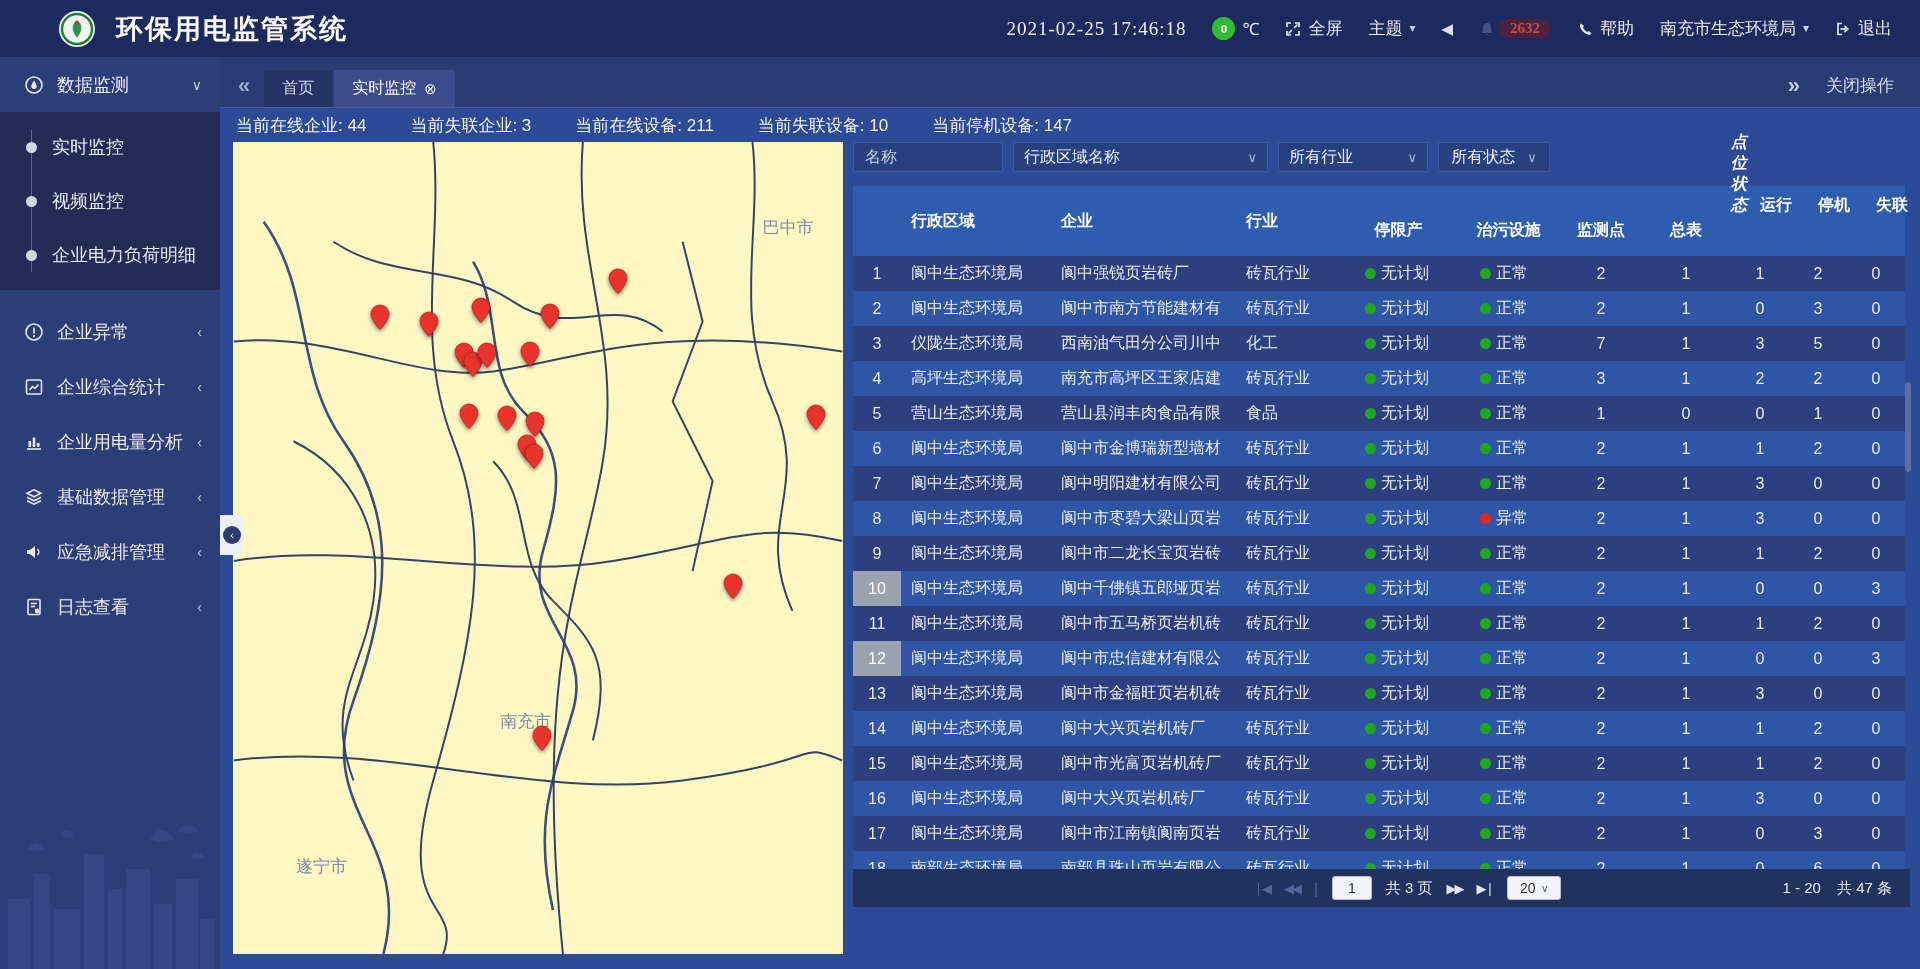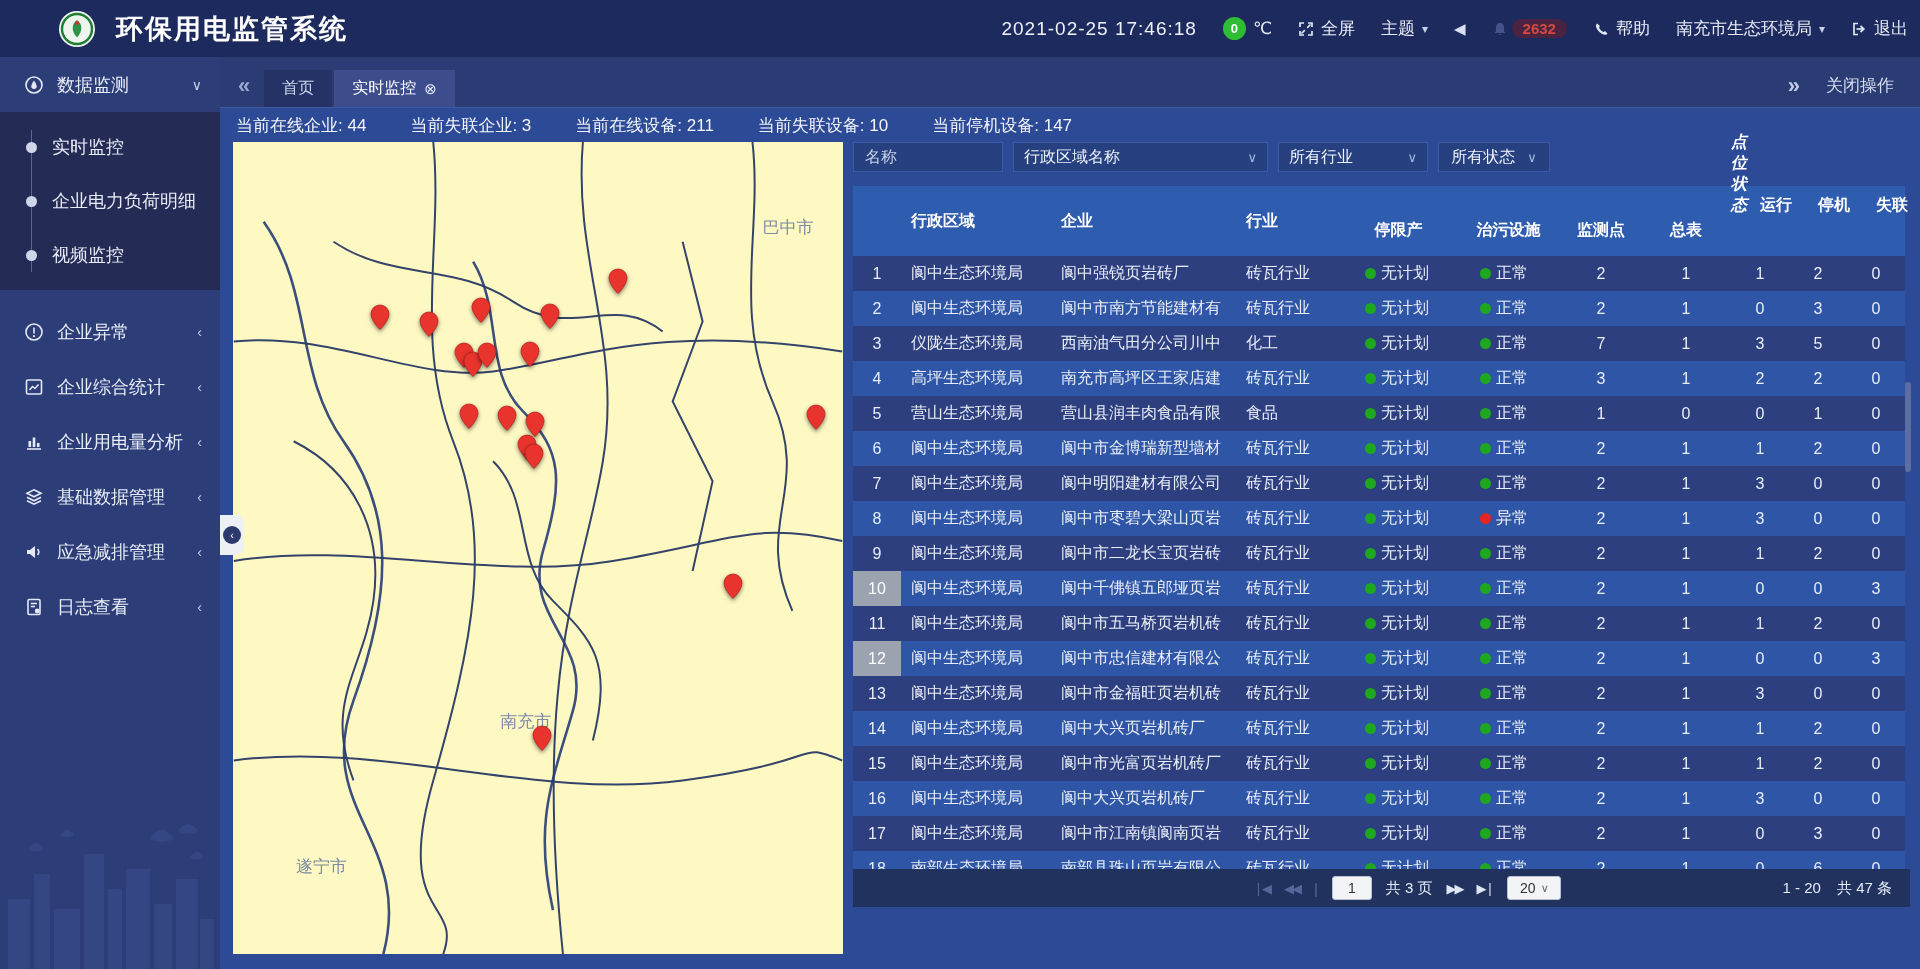--- a/index.html
+++ b/index.html
@@ -4,21 +4,21 @@
 <style>
   * { margin:0; padding:0; box-sizing:border-box; }
   html,body { width:1920px; height:969px; overflow:hidden; }
   body { font-family:"Liberation Sans","DejaVu Sans",sans-serif; background:#2c4a96; color:#eef2fa; }
   .screen { position:relative; width:1920px; height:969px; background:#2c4a96; overflow:hidden; }
 
   
   .top-bar { position:absolute; left:0; top:0; width:1920px; height:57px; background:#1c2a5e; display:flex; align-items:center; z-index:30; }
   .logo { margin-left:58px; width:38px; height:38px; flex:0 0 auto; }
   .app-title { margin-left:20px; font-size:27px; font-weight:bold; letter-spacing:2px; color:#ffffff; }
-  .top-right { margin-left:auto; margin-right:12px; display:flex; align-items:center; gap:26px; font-size:17px; color:#e8ecf7; }
+  .top-right { margin-left:auto; margin-right:28px; display:flex; align-items:center; gap:26px; font-size:17px; color:#e8ecf7;font-family:Liberation Serif, serif; }
   .datetime { font-size:19px; color:#eef1fa; letter-spacing:1px; }
   .temp { display:flex; align-items:center; gap:7px; }
   .temp-circle { width:23px; height:23px; border-radius:50%; background:#2fbe33; color:#fff; font-size:13px; font-weight:bold; display:flex; align-items:center; justify-content:center; }
   .top-btn { display:flex; align-items:center; gap:7px; cursor:pointer; white-space:nowrap; }
   .caret { font-size:12px; color:#c6d0e8; }
   .speaker-glyph { font-size:15px; color:#d9e0ef; }
   .bell-badge { display:flex; align-items:center; gap:4px; }
   .badge-pill { background:#4b2342; color:#cf4a43; font-size:15px; font-weight:bold; padding:1px 11px; border-radius:10px; }
 
   
@@ -180,25 +180,25 @@
           <span class="mi-chev">∨</span>
         </div>
         <div class="submenu">
           <div class="rail"></div>
           <div class="submenu-item">
             <span class="dot"></span>
             <span class="sm-label">实时监控</span>
           </div>
           <div class="submenu-item">
             <span class="dot"></span>
-            <span class="sm-label">企业电力负荷明细</span>
+            <span class="sm-label">视频监控</span>
           </div>
           <div class="submenu-item">
             <span class="dot"></span>
-            <span class="sm-label">视频监控</span>
+            <span class="sm-label">企业电力负荷明细</span>
           </div>
         </div>
         <div class="menu-item">
           <span class="mi-icon"><svg viewBox="0 0 20 20" fill="none" stroke="#e4e9f5" stroke-width="1.6">
               <circle cx="10" cy="10" r="8"></circle>
               <line x1="10" y1="5.5" x2="10" y2="11.5"></line>
               <circle cx="10" cy="14.2" r="1.1" fill="#e4e9f5" stroke="none"></circle>
             </svg></span>
           <span class="mi-label">企业异常</span>
           <span class="mi-chev">‹</span>

